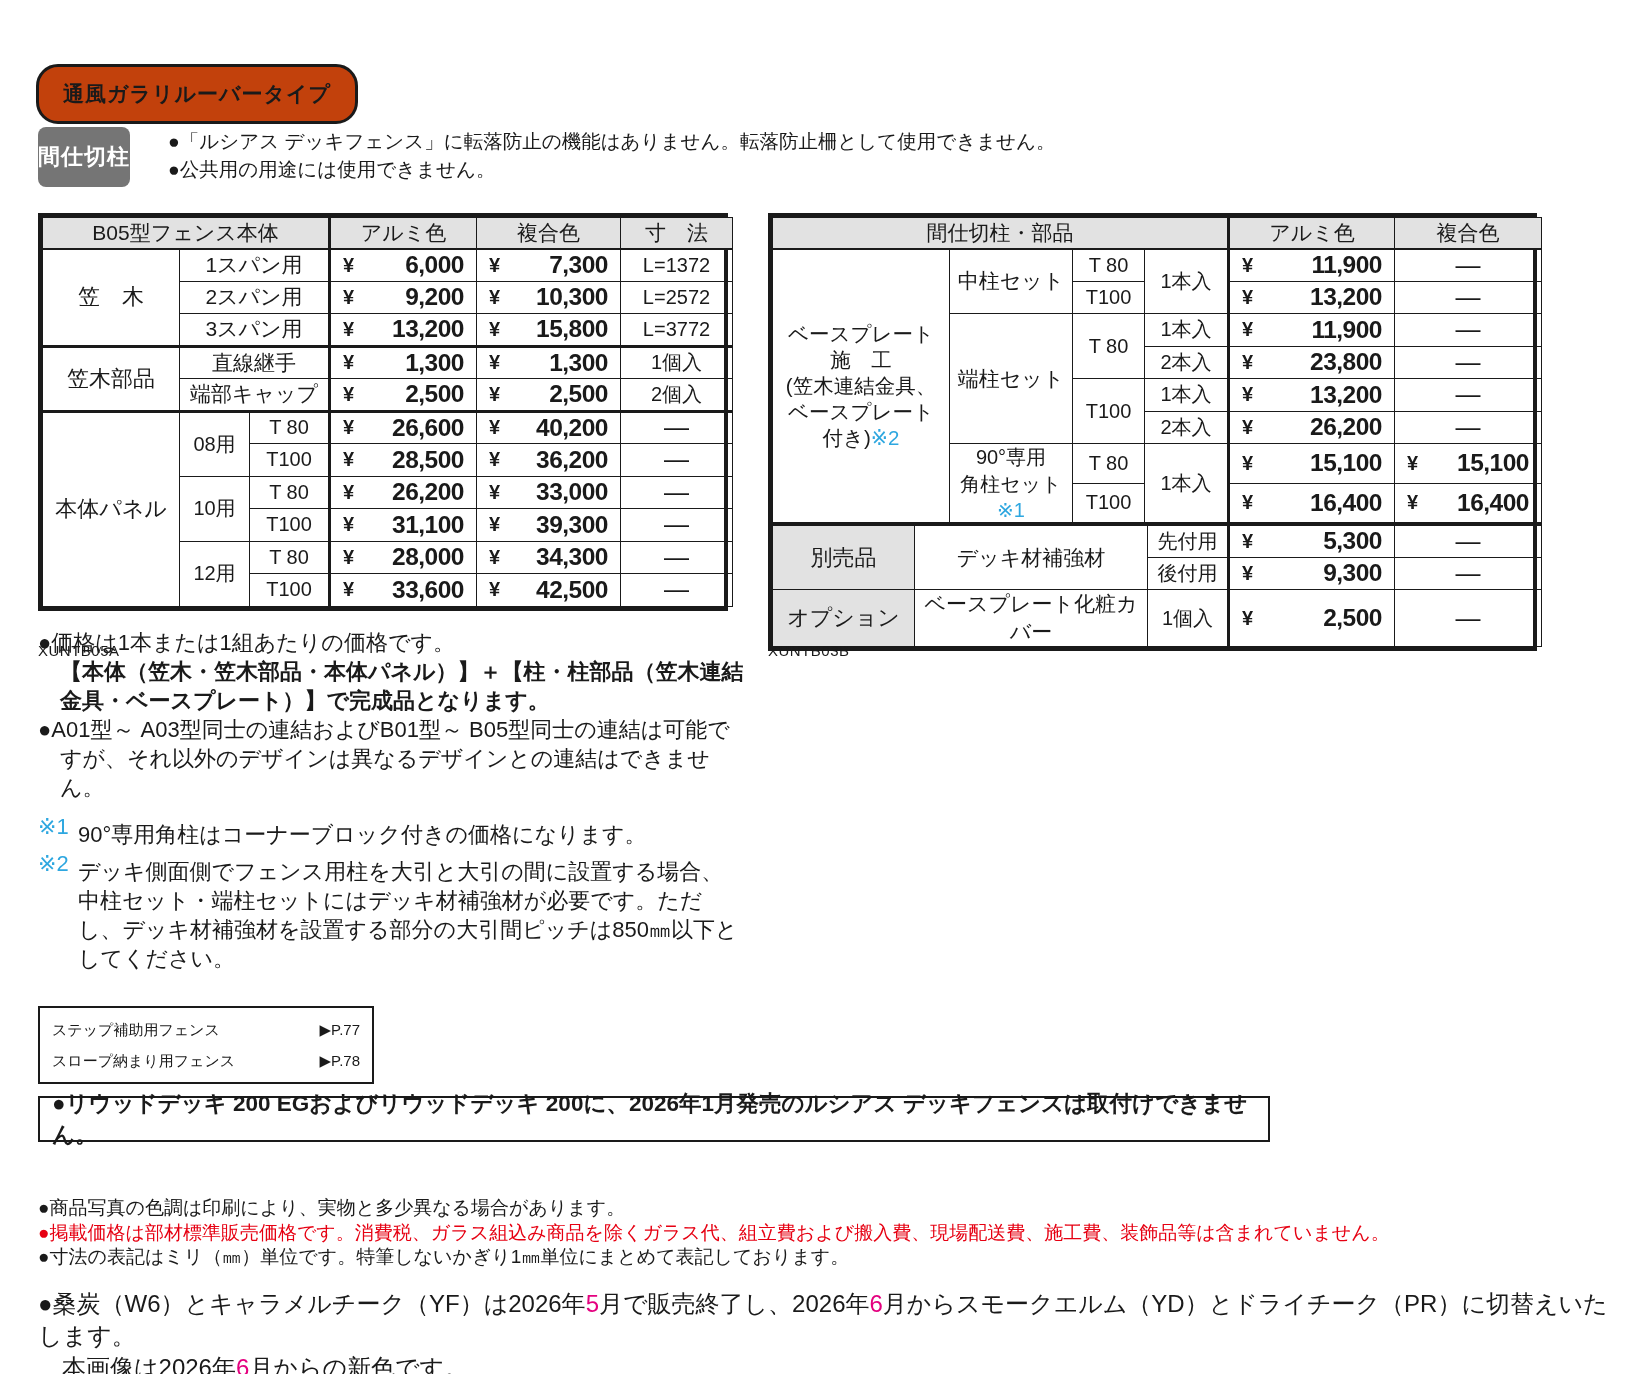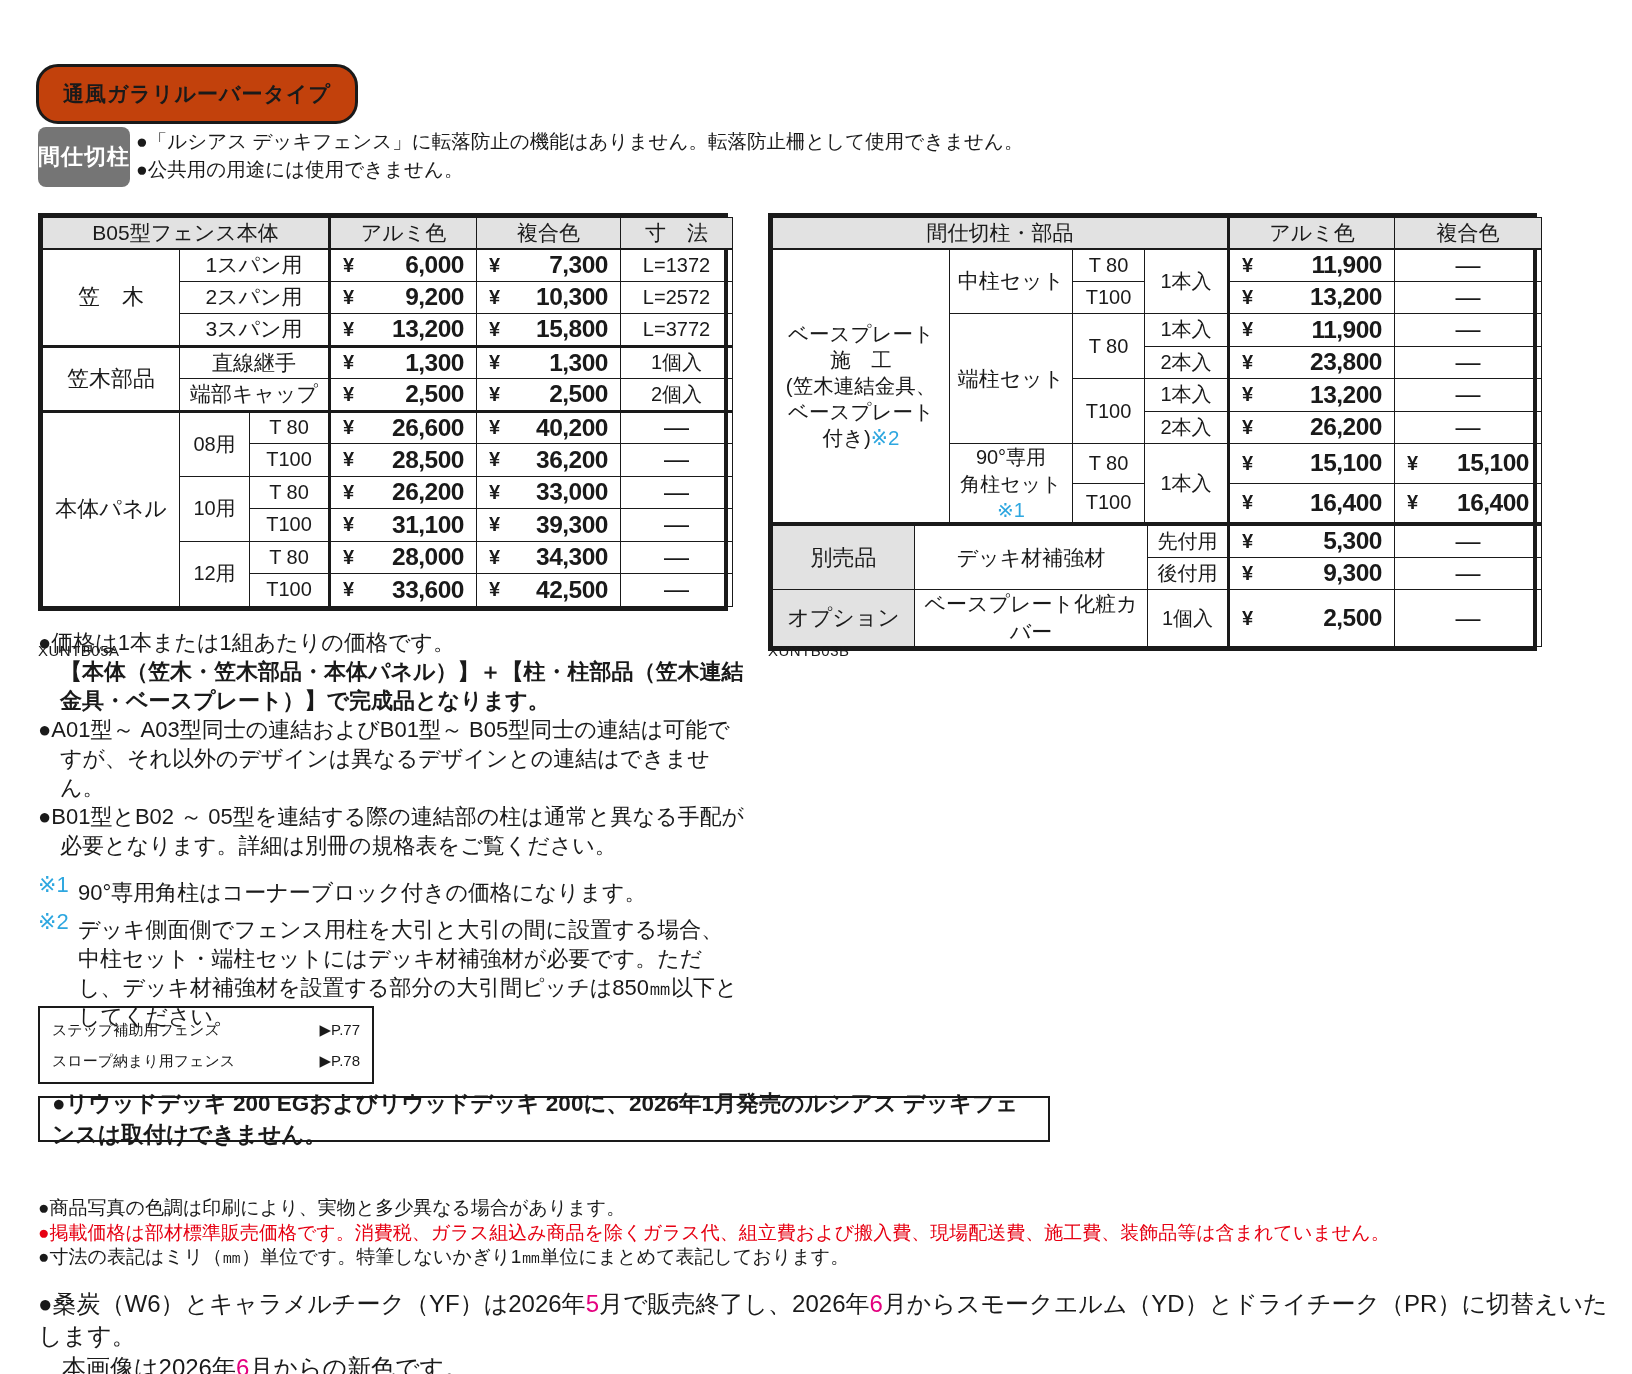--- a/index.html
+++ b/index.html
@@ -4,21 +4,21 @@
 <style>
   html,body{margin:0;padding:0;background:#ffffff;}
   .page{position:relative;width:1632px;height:1374px;background:#fff;overflow:hidden;
         font-family:"Liberation Sans","DejaVu Sans",sans-serif;color:#1a1a1a;}
 
   
   .pill{position:absolute;left:36px;top:64px;height:38px;border:3px solid #1a1a1a;border-radius:22px;
         display:flex;align-items:center;padding:8px 24px;font-size:21px;font-weight:bold;letter-spacing:1px;background:#c2410c;}
   .badge{position:absolute;left:38px;top:127px;width:92px;height:60px;background:#757575;border-radius:8px;
          color:#fff;font-size:22px;font-weight:bold;display:flex;align-items:center;justify-content:center;letter-spacing:1px;}
-  .top-notes{position:absolute;left:136px;top:127px;font-size:19.5px;line-height:28px;}
+  .top-notes{position:absolute;left:168px;top:127px;font-size:19.5px;line-height:28px;}
 
   
   .tblwrap{position:absolute;border:4px solid #1a1a1a;box-sizing:border-box;background:#fff;}
   .lt-wrap{left:38px;top:213px;width:690px;}
   .rt-wrap{left:768px;top:213px;width:769px;}
   table.tbl{border-collapse:collapse;table-layout:fixed;width:100%;}
   .tbl td{border:1.5px solid #1a1a1a;text-align:center;vertical-align:middle;font-size:21px;padding:0;overflow:hidden;}
   .tbl tr{height:32.5px;}
   .tbl tr.hdr{height:31px;}
   .hdr td{font-weight:normal;background:#e2e2e2;border-bottom:2.5px solid #1a1a1a;font-size:21px;}
@@ -41,21 +41,21 @@
   .mid-notes p.boldline{font-weight:bold;text-indent:0;}
   .refrow{display:flex;margin-top:0;}
   .refrow .mark{width:40px;flex-shrink:0;color:#2ea7e0;}
   .refrow .txt{flex:1;margin-top:8px;}
   .gap{height:10px;}
 
   .links-box{position:absolute;left:38px;top:1006px;width:336px;border:2px solid #1a1a1a;box-sizing:border-box;
              padding:6px 12px;font-size:15px;line-height:31px;}
   .links-box .row{display:flex;justify-content:space-between;}
 
-  .banner{position:absolute;left:38px;top:1096px;width:1012px;height:46px;border:2px solid #1a1a1a;box-sizing:border-box;
+  .banner{position:absolute;left:38px;top:1096px;width:1232px;height:46px;border:2px solid #1a1a1a;box-sizing:border-box;
           display:flex;align-items:center;padding:0 12px;font-size:22.5px;font-weight:bold;}
 
   .footer-notes{position:absolute;left:38px;top:1196px;font-size:19px;line-height:24.5px;}
   .footer-notes .red{color:#e60012;}
 
   .last-note{position:absolute;left:38px;top:1288px;font-size:24px;line-height:32px;}
   .last-note .l2{padding-left:24px;}
   .hl{color:#e4007f;}
 </style>
 </head>
@@ -450,21 +450,20 @@
       </tr>
     </tbody>
       </table>
   </div>
   <div class="code" style="left:768px;">XUNTB03B</div>
 
   <div class="mid-notes">
     <p>●価格は1本または1組あたりの価格です。</p>
     <p class="boldline">【本体（笠木・笠木部品・本体パネル）】＋【柱・柱部品（笠木連結金具・ベースプレート）】で完成品となります。</p>
     <p>●A01型～ A03型同士の連結およびB01型～ B05型同士の連結は可能ですが、それ以外のデザインは異なるデザインとの連結はできません。</p>
-    <p>●B01型とB02 ～ 05型を連結する際の連結部の柱は通常と異なる手配が必要となります。詳細は別冊の規格表をご覧ください。</p>
     <div class="gap"></div>
     <div class="refrow">
       <span class="mark">※1</span>
       <span class="txt">90°専用角柱はコーナーブロック付きの価格になります。</span>
     </div>
     <div class="refrow">
       <span class="mark">※2</span>
       <span class="txt">デッキ側面側でフェンス用柱を大引と大引の間に設置する場合、中柱セット・端柱セットにはデッキ材補強材が必要です。ただし、デッキ材補強材を設置する部分の大引間ピッチは850㎜以下としてください。</span>
     </div>
   </div>

